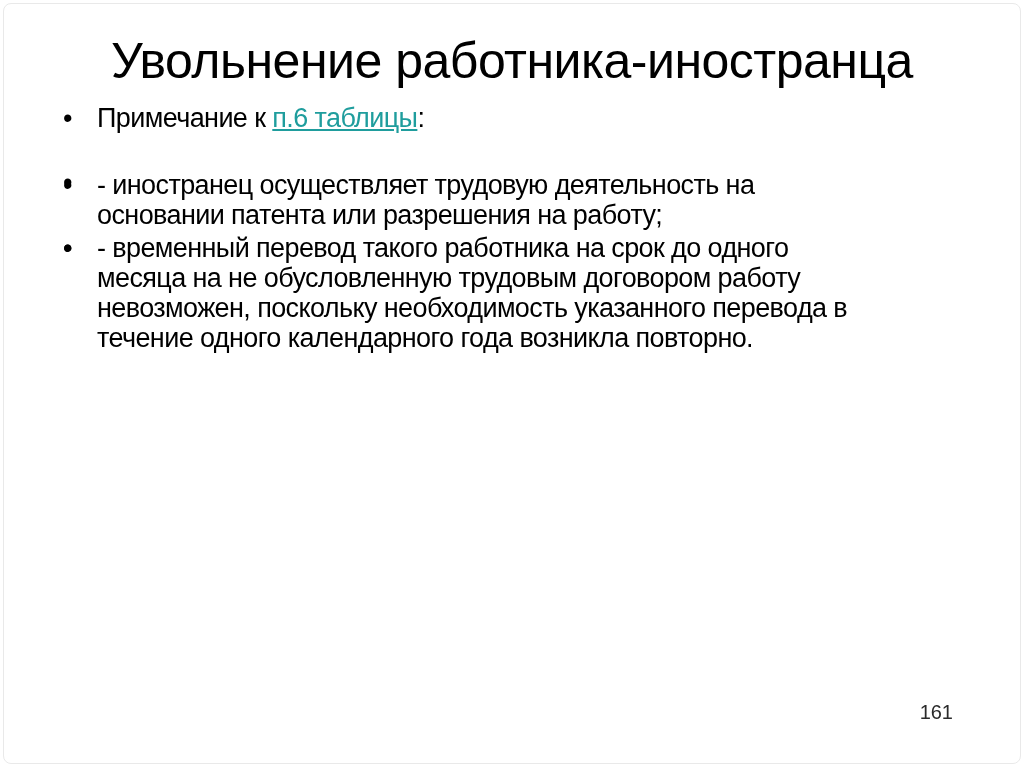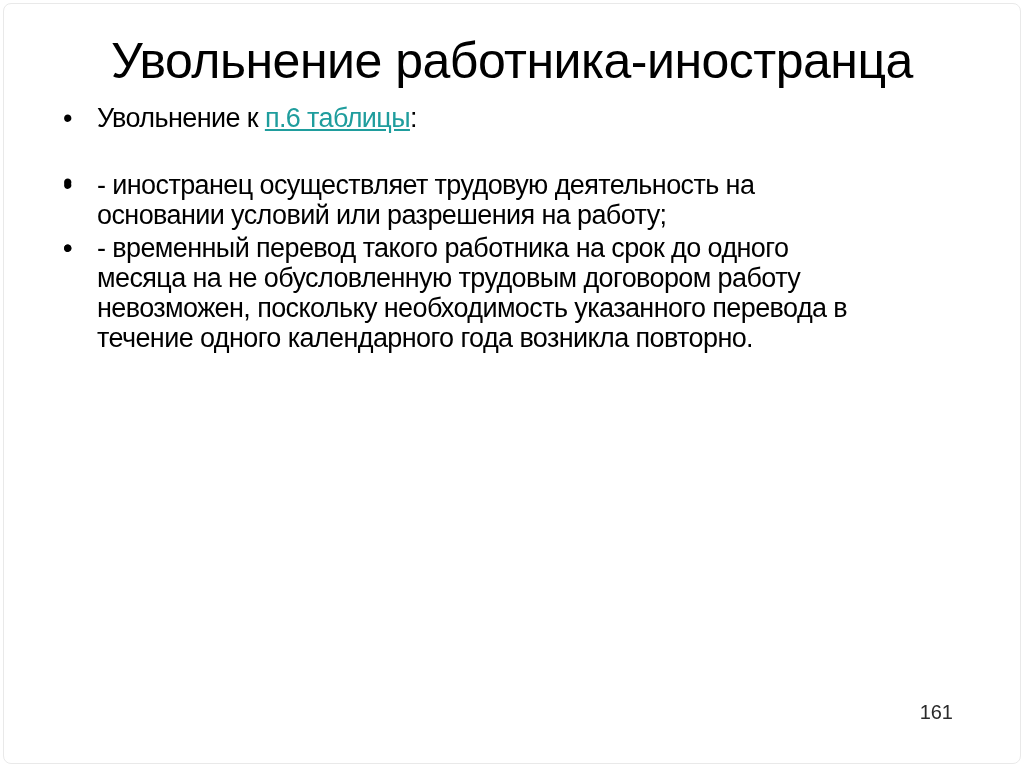--- a/index.html
+++ b/index.html
@@ -84,33 +84,33 @@
 <div class="slide-root">
 
   <div class="border-frame"></div>
 
   <h1 class="title">Увольнение работника-иностранца</h1>
 
   <div class="content">
 
     <div class="li">
       <span class="marker">•</span>
-      <span class="text"><span>Увольнение к </span><a class="link">п.6 таблицы</a><span>:</span></span>
+      <span class="text"><span>Примечание к </span><a class="link">п.6 таблицы</a><span>:</span></span>
     </div>
 
     <div class="spacer"></div>
 
     <div class="li">
       <span class="marker">•</span>
     </div>
 
     <div class="li">
       <span class="marker">•</span>
       <span class="text pre">- иностранец осуществляет трудовую деятельность на
-основании условий или разрешения на работу;</span>
+основании патента или разрешения на работу;</span>
     </div>
 
     <div class="li">
       <span class="marker">•</span>
     </div>
 
     <div class="li">
       <span class="marker">•</span>
       <span class="text pre">- временный перевод такого работника на срок до одного
 месяца на не обусловленную трудовым договором работу

